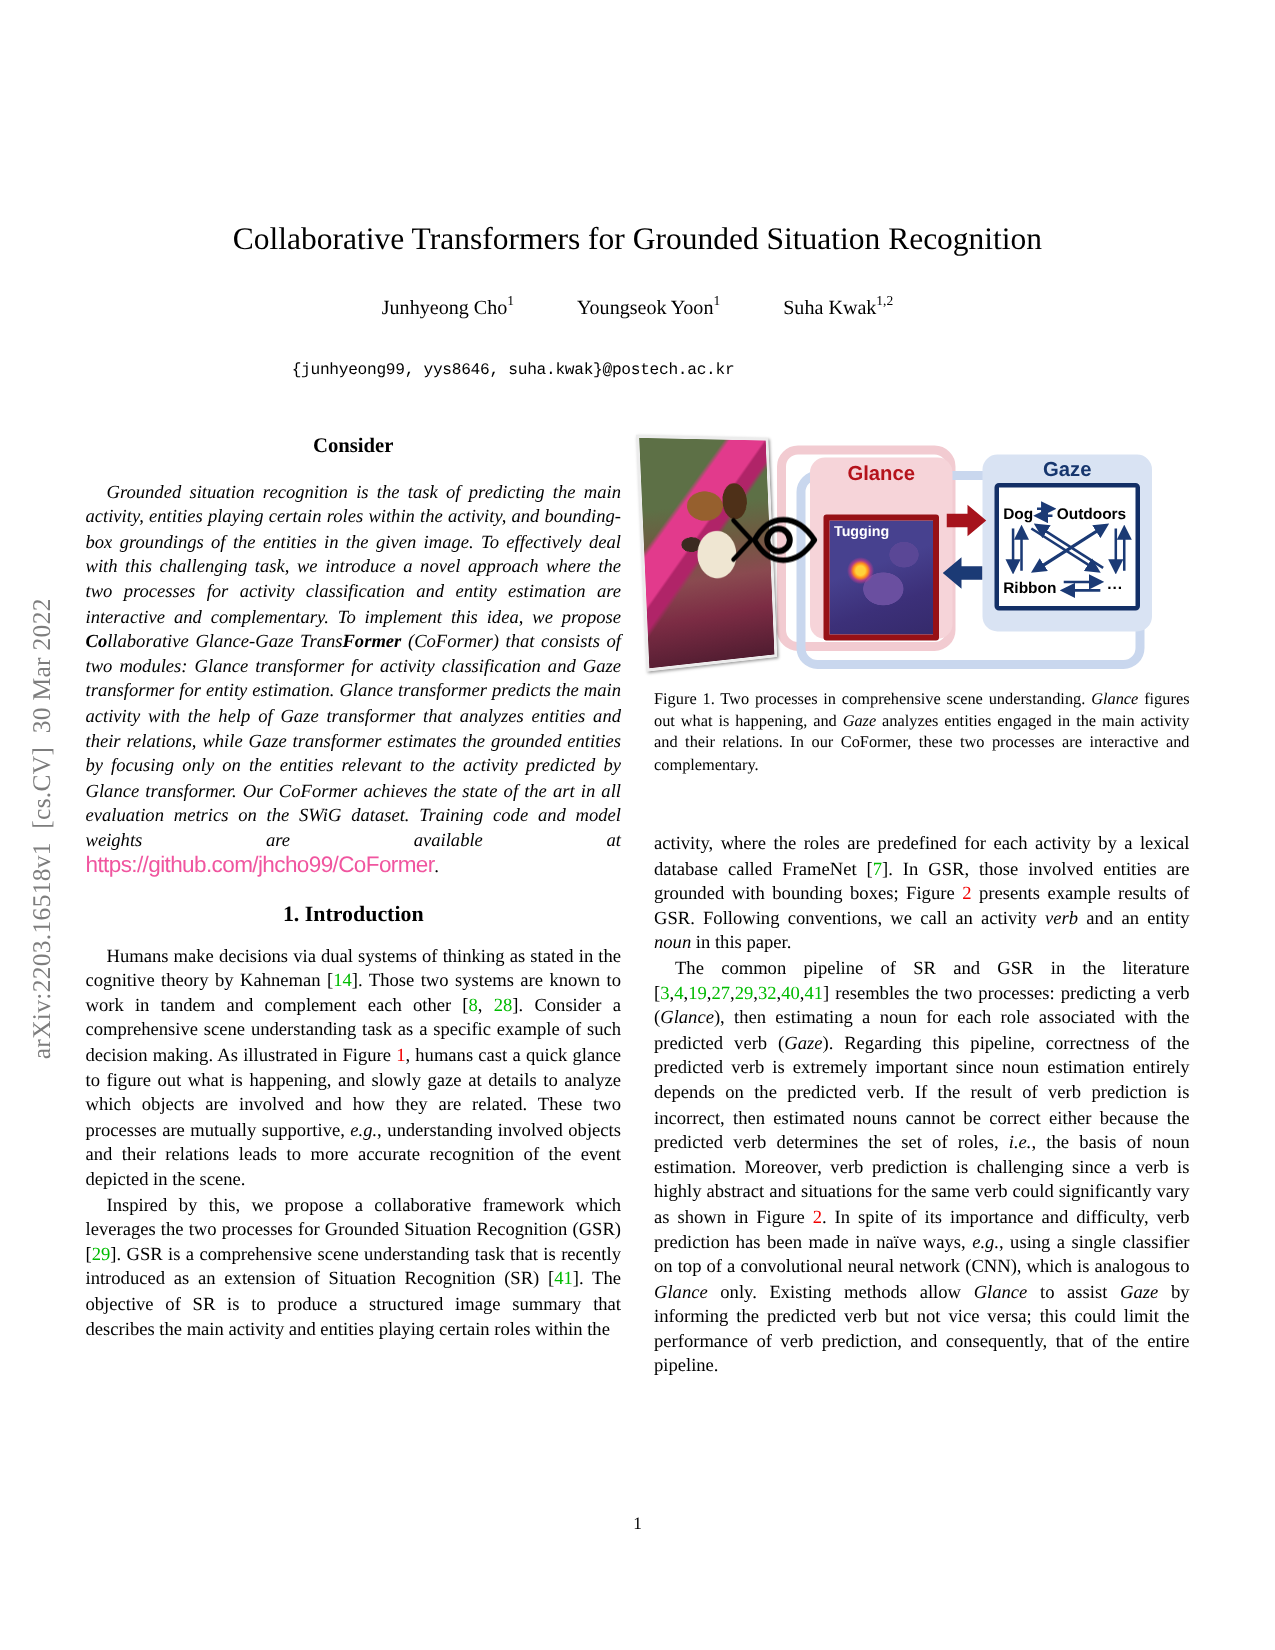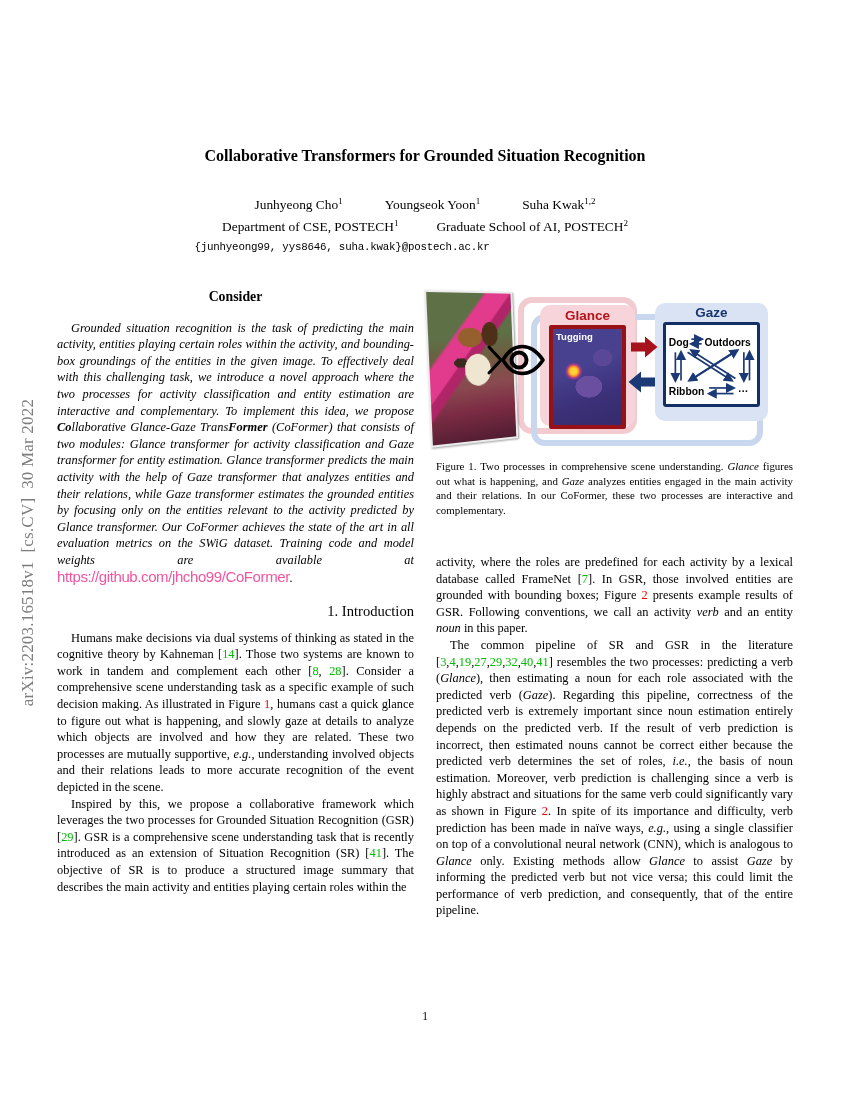--- a/index.html
+++ b/index.html
@@ -6,36 +6,36 @@
   .page{position:relative;width:850px;height:1100px;background:#ffffff;overflow:hidden;
         font-family:"Liberation Serif",serif;color:#000;}
 
   
   .arxiv-banner{position:absolute;top:825px;left:18px;width:545px;text-align:center;
     transform-origin:top left;transform:rotate(-90deg);
     font-size:17px;color:#7d7d7d;white-space:pre;letter-spacing:.2px;}
 
   
   .paper-title{position:absolute;top:147px;left:0;width:850px;text-align:center;
-    font-size:16px;font-weight:bold;}
+    font-size:21px;font-weight:normal;}
   .author-line{position:absolute;top:196px;left:0;width:850px;text-align:center;font-size:13.4px;}
   .author-line .gap{display:inline-block;width:42px;}
   .affil-line{position:absolute;top:218px;left:0;width:850px;text-align:center;font-size:13.4px;}
   .affil-line .gap{display:inline-block;width:38px;}
   sup{font-size:9px;}
   .email-line{position:absolute;top:241px;left:0;width:684px;text-align:center;
     font-family:"Liberation Mono",monospace;font-size:10.8px;letter-spacing:-.2px;}
 
   
   .col{position:absolute;width:357px;text-align:justify;font-size:12.4px;line-height:16.6px;}
   .col-left{left:57px;top:289px;}
   .col-right-body{left:436px;top:554px;}
   .h-abstract{text-align:center;font-size:13.8px;font-weight:bold;margin:0 0 14px 0;}
   .abstract-body{font-style:italic;text-indent:14px;margin:0;}
-  .h-section{font-size:14.6px;font-weight:normal;text-align:right;margin:17px 0 10px 0;}
+  .h-section{font-size:14.6px;font-weight:bold;text-align:center;margin:17px 0 10px 0;}
   p.body-par{margin:0;text-indent:14px;}
   p.no-indent{text-indent:0;}
   .s-cite{color:#00bb00;}
   .s-figref{color:#f20000;}
   .s-it{font-style:italic;}
   .s-b{font-weight:bold;margin-top:20px;}
   a.s-link{color:#f0559f;font-family:Liberation Sans, sans-serif;font-size:15px;
            letter-spacing:-.4px;text-decoration:none;font-style:normal;}
 
   
@@ -50,21 +50,21 @@
       radial-gradient(ellipse 11px 8px at 36% 47%, #3a2a20 0 60%, rgba(0,0,0,0) 62%),
       linear-gradient(128deg, rgba(0,0,0,0) 28%, #e23a8c 30% 42%, #b02468 43% 48%, rgba(0,0,0,0) 50%),
       linear-gradient(175deg, #5d7046 0 30%, #6e5b41 45%, #8a4a50 62%, #7c2c44 78%, #4f1c30 100%);}
   .eye-icon{position:absolute;left:61px;top:48px;width:60px;height:58px;z-index:5;}
   .frame{position:absolute;border-radius:14px;box-sizing:border-box;}
   .frame-pink{left:93px;top:14px;width:119px;height:137px;border:6px solid #f2cbd1;z-index:1;}
   .frame-blue{left:106px;top:31px;width:232px;height:132px;border:6px solid #c9d7ee;z-index:1;}
   .glance-box{position:absolute;left:115px;top:22px;width:95px;height:121px;z-index:3;
     background:#f6d4d9;border-radius:10px;font-family:"Liberation Sans",sans-serif;}
   .glance-title{margin-top:3px;text-align:center;font-weight:bold;font-size:13.5px;color:#b5121b;}
-  .heatmap{position:relative;margin:2px auto 0 auto;width:77px;height:104px;box-sizing:border-box;
+  .heatmap{position:relative;margin:20px auto 0 auto;width:77px;height:84px;box-sizing:border-box;
     border:4px solid #971116;border-radius:2px;
     background:
       radial-gradient(circle 9px at 30% 44%, #ffd23a 0 35%, #ff8c1e 55%, rgba(200,60,140,.75) 75%, rgba(0,0,0,0) 100%),
       radial-gradient(ellipse 22px 18px at 52% 60%, #6a4fa0 0 60%, rgba(0,0,0,0) 62%),
       radial-gradient(ellipse 16px 14px at 72% 30%, #5a4796 0 60%, rgba(0,0,0,0) 62%),
       linear-gradient(160deg, #47418f 0 40%, #3c3079 70%, #352a6b 100%);}
   .heatmap-label{position:absolute;left:3px;top:2px;color:#fff;font-weight:bold;font-size:9.5px;}
   .gaze-box{position:absolute;left:230px;top:20px;width:113px;height:118px;z-index:3;
     background:#d9e3f3;border-radius:10px;font-family:"Liberation Sans",sans-serif;}
   .gaze-title{margin-top:2px;text-align:center;font-weight:bold;font-size:13.5px;color:#16366e;}
@@ -83,21 +83,20 @@
 <body>
 
 <div class="page">
 
   <div class="arxiv-banner">arXiv:2203.16518v1  [cs.CV]  30 Mar 2022</div>
 
   <div class="paper-title">Collaborative Transformers for Grounded Situation Recognition</div>
 
   <div class="author-line"><span><span>Junhyeong Cho</span><sup>1</sup></span><span class="gap"></span><span><span>Youngseok Yoon</span><sup>1</sup></span><span class="gap"></span><span><span>Suha Kwak</span><sup>1,2</sup></span></div>
 
-  <div class="affil-line"><span><span>Department of CSE, POSTECH</span><sup>1</sup></span><span class="gap"></span><span><span>Graduate School of AI, POSTECH</span><sup>2</sup></span></div>
 
   <div class="email-line">{junhyeong99, yys8646, suha.kwak}@postech.ac.kr</div>
 
   <div class="col col-left">
     <div class="h-abstract">Consider</div>
     <p class="abstract-body"><span>Grounded situation recognition is the task of predicting the main activity, entities playing certain roles within the activity, and bounding-box groundings of the entities in the given image. To effectively deal with this challenging task, we introduce a novel approach where the two processes for activity classification and entity estimation are interactive and complementary. To implement this idea, we propose </span><span class="s-b">Co</span><span>llaborative Glance-Gaze Trans</span><span class="s-b">Former</span><span> (CoFormer) that consists of two modules: Glance transformer for activity classification and Gaze transformer for entity estimation. Glance transformer predicts the main activity with the help of Gaze transformer that analyzes entities and their relations, while Gaze transformer estimates the grounded entities by focusing only on the entities relevant to the activity predicted by Glance transformer. Our CoFormer achieves the state of the art in all evaluation metrics on the SWiG dataset. Training code and model weights are available at </span><a href="#" class="s-link">https://github.com/jhcho99/CoFormer</a><span>.</span></p>
     <div class="h-section">1. Introduction</div>
     <p class="body-par"><span>Humans make decisions via dual systems of thinking as stated in the cognitive theory by Kahneman [</span><span class="s-cite">14</span><span>]. Those two systems are known to work in tandem and complement each other [</span><span class="s-cite">8</span><span>, </span><span class="s-cite">28</span><span>]. Consider a comprehensive scene understanding task as a specific example of such decision making. As illustrated in Figure </span><span class="s-figref">1</span><span>, humans cast a quick glance to figure out what is happening, and slowly gaze at details to analyze which objects are involved and how they are related. These two processes are mutually supportive, </span><span class="s-it">e.g.</span><span>, understanding involved objects and their relations leads to more accurate recognition of the event depicted in the scene.</span></p>
     <p class="body-par"><span>Inspired by this, we propose a collaborative framework which leverages the two processes for Grounded Situation Recognition (GSR) [</span><span class="s-cite">29</span><span>]. GSR is a comprehensive scene understanding task that is recently introduced as an extension of Situation Recognition (SR) [</span><span class="s-cite">41</span><span>]. The objective of SR is to produce a structured image summary that describes the main activity and entities playing certain roles within the</span></p>
   </div>

